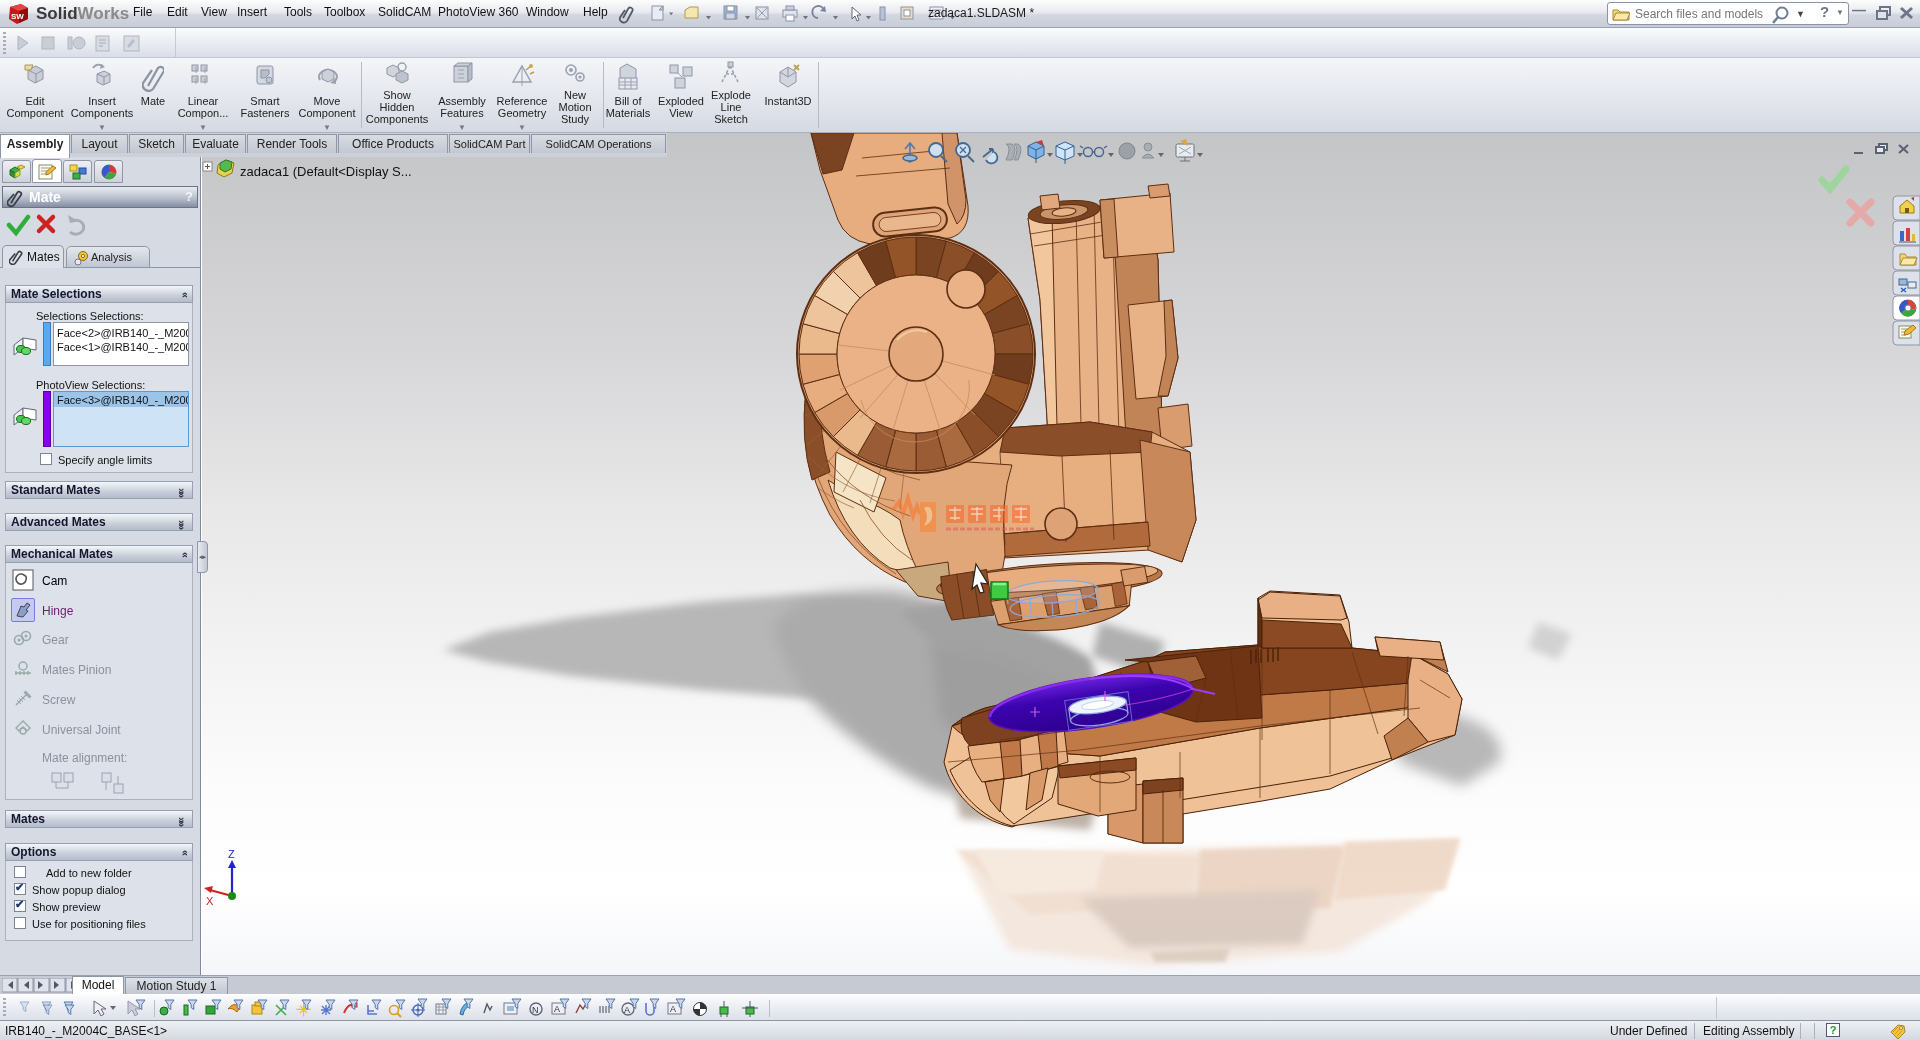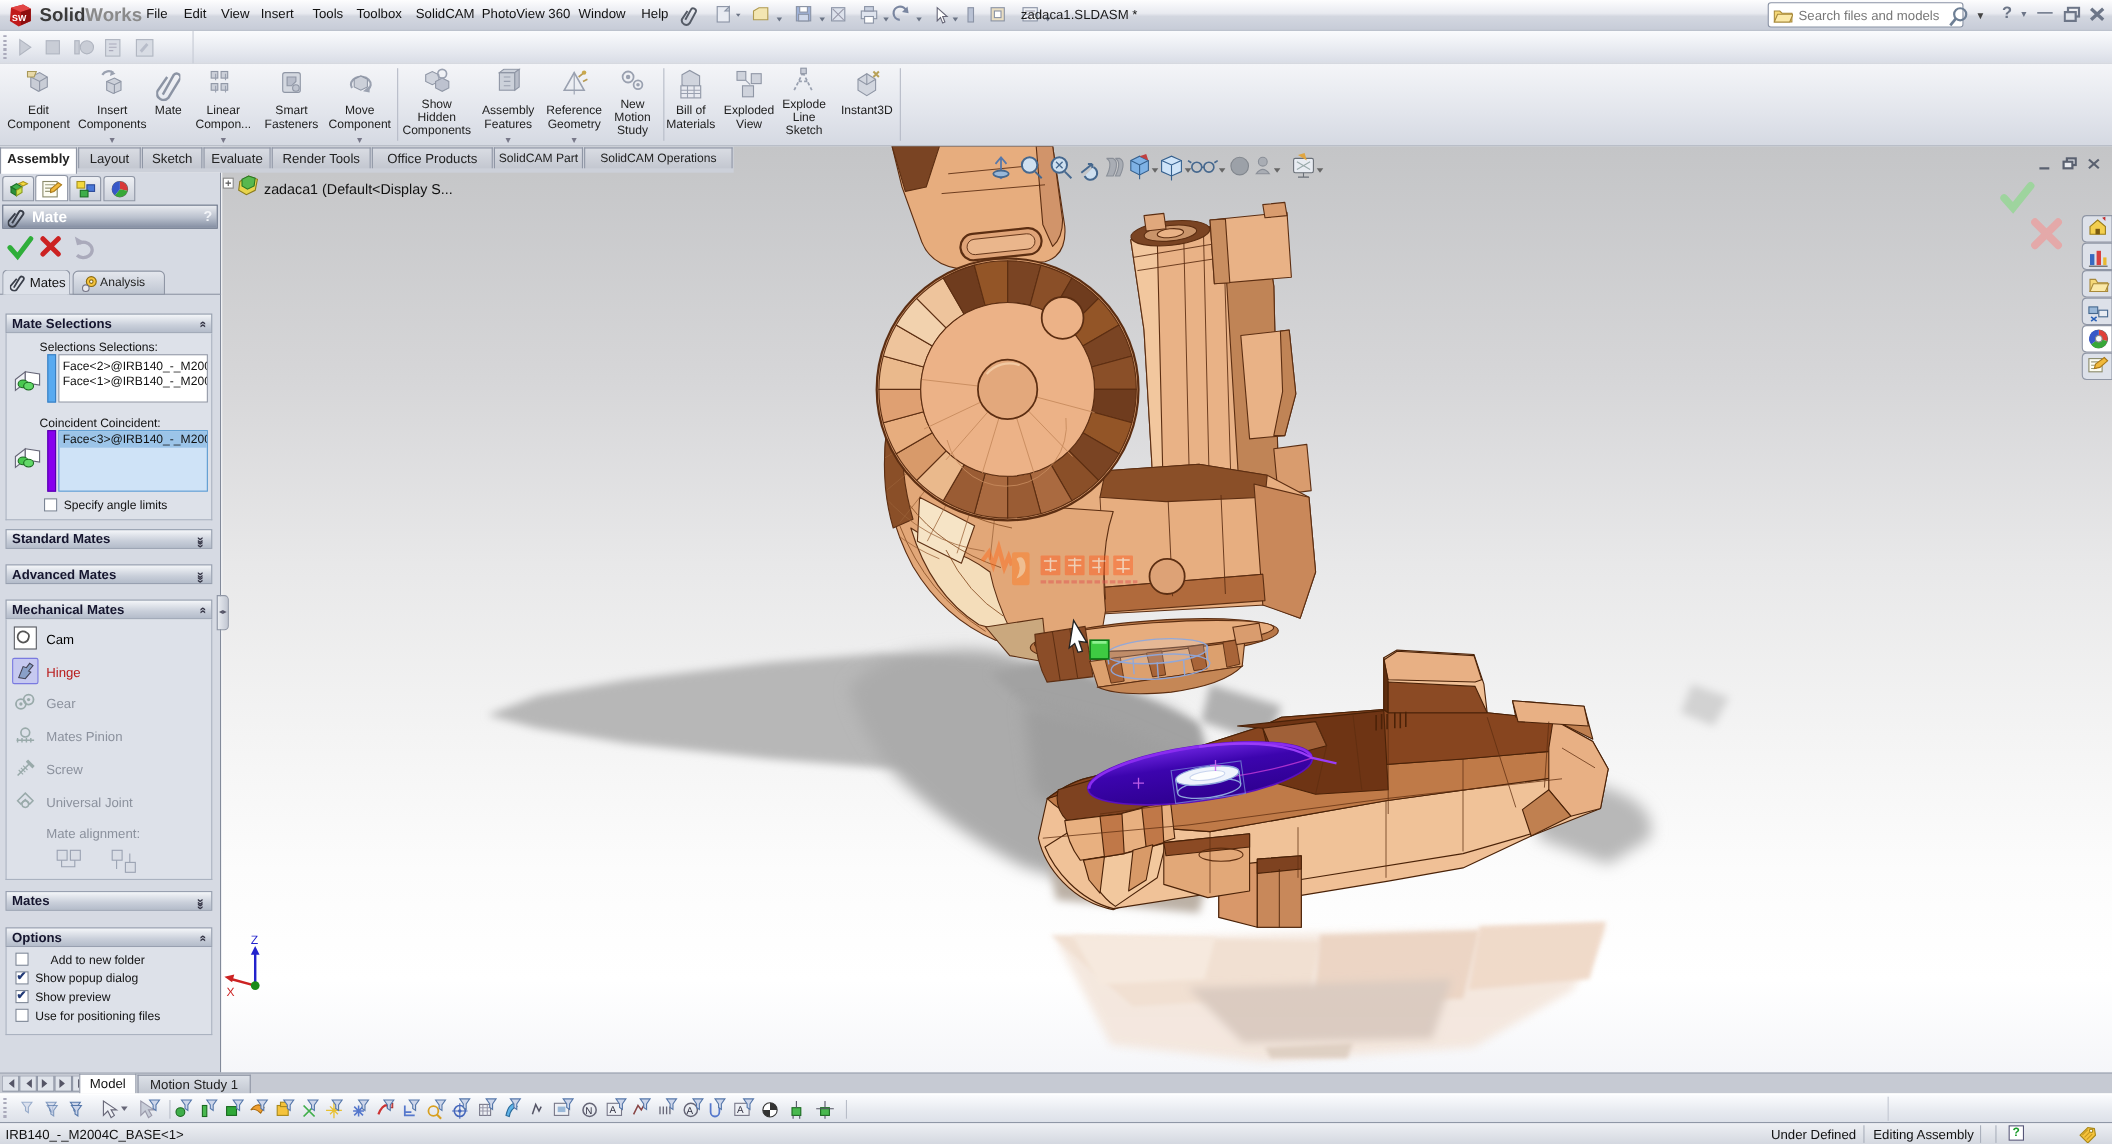--- a/index.html
+++ b/index.html
@@ -419,21 +419,21 @@
           <path d="M58 12 l5 0 -2.5 3.5z"></path>
           <path d="M97 12 l5 0 -2.5 3.5z"></path>
           <path d="M155 12 l5 0 -2.5 3.5z"></path>
           <path d="M185 12 l5 0 -2.5 3.5z"></path>
           <path d="M218 12 l5 0 -2.5 3.5z"></path>
           <path d="M302 12 l5 0 -2.5 3.5z"></path>
         </g>
  </svg>
  <span class="abs" style="left:928px;top:6px;font-size:12px;color:#1a1a1a">zadaca1.SLDASM *</span>
  
- <div class="abs" style="left:1607px;top:2px;width:178px;height:23px;background:#fff;border:1px solid #8a93a5;border-radius:3px">
+ <div class="abs" style="left:1607px;top:2px;width:242px;height:23px;background:#fff;border:1px solid #8a93a5;border-radius:3px">
    <svg class="abs" style="left:4px;top:4px" width="18" height="14" viewBox="0 0 18 14">
           <path d="M1 3 l5 0 2 2 9 0 0 8 -16 0 z" fill="#f5d878" stroke="#a8893a"></path>
           <path d="M1 13 l3 -7 14 0 -3 7z" fill="#fbe9a8" stroke="#a8893a"></path>
         </svg>
    <span class="abs" style="left:27px;top:4px;font-size:12px;color:#777">Search files and models</span>
    <svg class="abs" style="left:163px;top:2px" width="20" height="20" viewBox="0 0 20 20">
           <circle cx="11" cy="8" r="5.5" fill="none" stroke="#6e7f95" stroke-width="2"></circle>
           <path d="M7 12 L2 18" stroke="#6e7f95" stroke-width="2.5"></path>
         </svg>
    <span class="abs" style="left:188px;top:6px;font-size:9px;color:#444">▼</span>
@@ -624,21 +624,21 @@
  <div class="gbox" style="top:146px;height:170px">
    <span class="cblab" style="left:30px;top:7px">Selections Selections:</span>
    <svg class="abs" style="left:6px;top:28px" width="26" height="30" viewBox="0 0 26 30">
           <path d="M2 14 l9 -7 0 10 -9 7z" fill="#eef0f5" stroke="#667"></path>
           <path d="M11 7 l13 2 0 10 -13 -2z" fill="#fff" stroke="#667"></path>
           <ellipse cx="9" cy="18" rx="4.5" ry="3.5" fill="#49c84f" stroke="#1a6a20"></ellipse>
           <ellipse cx="14" cy="20" rx="4.5" ry="3.5" fill="#62d868" stroke="#1a6a20"></ellipse>
         </svg>
    <div class="abs" style="left:37px;top:19px;width:8px;height:44px;background:#58aaf0;border:1px solid #3a7ec0"></div>
    <div class="abs" style="left:47px;top:19px;width:136px;height:44px;background:#fff;border:1px solid #8f96a5;font-size:11px;color:#111;line-height:14px;padding:3px 0 0 3px;white-space:nowrap;overflow:hidden">Face&lt;2&gt;@IRB140_-_M200<br>Face&lt;1&gt;@IRB140_-_M200</div>
-   <span class="cblab" style="left:30px;top:76px">Coincident Coincident:</span>
+   <span class="cblab" style="left:30px;top:76px">PhotoView Selections:</span>
    <svg class="abs" style="left:6px;top:98px" width="26" height="30" viewBox="0 0 26 30">
           <path d="M2 14 l9 -7 0 10 -9 7z" fill="#eef0f5" stroke="#667"></path>
           <path d="M11 7 l13 2 0 10 -13 -2z" fill="#fff" stroke="#667"></path>
           <ellipse cx="9" cy="18" rx="4.5" ry="3.5" fill="#49c84f" stroke="#1a6a20"></ellipse>
           <ellipse cx="14" cy="20" rx="4.5" ry="3.5" fill="#62d868" stroke="#1a6a20"></ellipse>
         </svg>
    <div class="abs" style="left:37px;top:88px;width:8px;height:56px;background:#8800ee;border:1px solid #5500aa"></div>
    <div class="abs" style="left:47px;top:88px;width:136px;height:56px;background:#cfe3f7;border:1px solid #5a9ad0;font-size:11px;color:#111">
      <div style="background:#9cc4e8;padding:2px 0 1px 3px;white-space:nowrap;overflow:hidden">Face&lt;3&gt;@IRB140_-_M200</div>
    </div>
@@ -653,21 +653,21 @@
  <div class="gbox" style="top:406px;height:237px">
    <svg class="abs" style="left:6px;top:6px" width="22" height="22" viewBox="0 0 22 22">
           <rect x="1" y="1" width="20" height="20" fill="#fff" stroke="#55585f"></rect>
           <path d="M6 14 a5 5 0 0 1 6 -8 a4 4 0 0 1 2 5 a5 5 0 0 1 -8 3z" fill="none" stroke="#555" stroke-width="1.6"></path>
         </svg>
    <span class="mitem" style="left:36px;top:11px;color:#000000">Cam</span>
    <div class="abs" style="left:5px;top:35px;width:24px;height:24px;background:#c6c9f0;border:1px solid #7a7ae0;border-radius:2px"></div>
    <svg class="abs" style="left:8px;top:38px" width="18" height="18" viewBox="0 0 18 18">
           <path d="M3 15 l4 -10 3 1 3 -4 3 2 -4 5 2 1 -5 6z" fill="#8aa0c8" stroke="#445"></path>
         </svg>
-   <span class="mitem" style="left:36px;top:41px;color:#b91c1c">Hinge</span>
+   <span class="mitem" style="left:36px;top:41px;color:#701a75">Hinge</span>
    <svg class="abs" style="left:7px;top:66px" width="20" height="18" viewBox="0 0 20 18">
           <circle cx="6" cy="11" r="4.5" fill="none" stroke="#9aa" stroke-width="1.6"></circle>
           <circle cx="13" cy="7" r="4.5" fill="none" stroke="#9aa" stroke-width="1.6"></circle>
           <circle cx="6" cy="11" r="1.5" fill="#9aa"></circle>
           <circle cx="13" cy="7" r="1.5" fill="#9aa"></circle>
         </svg>
    <span class="mitem gray" style="left:36px;top:70px">Gear</span>
    <svg class="abs" style="left:7px;top:95px" width="20" height="20" viewBox="0 0 20 20">
           <circle cx="10" cy="8" r="4" fill="none" stroke="#9aa" stroke-width="1.5"></circle>
           <path d="M2 15 h16 M3 13 v4 M7 13 v4 M11 13 v4 M15 13 v4" stroke="#9aa" stroke-width="1.3"></path>

